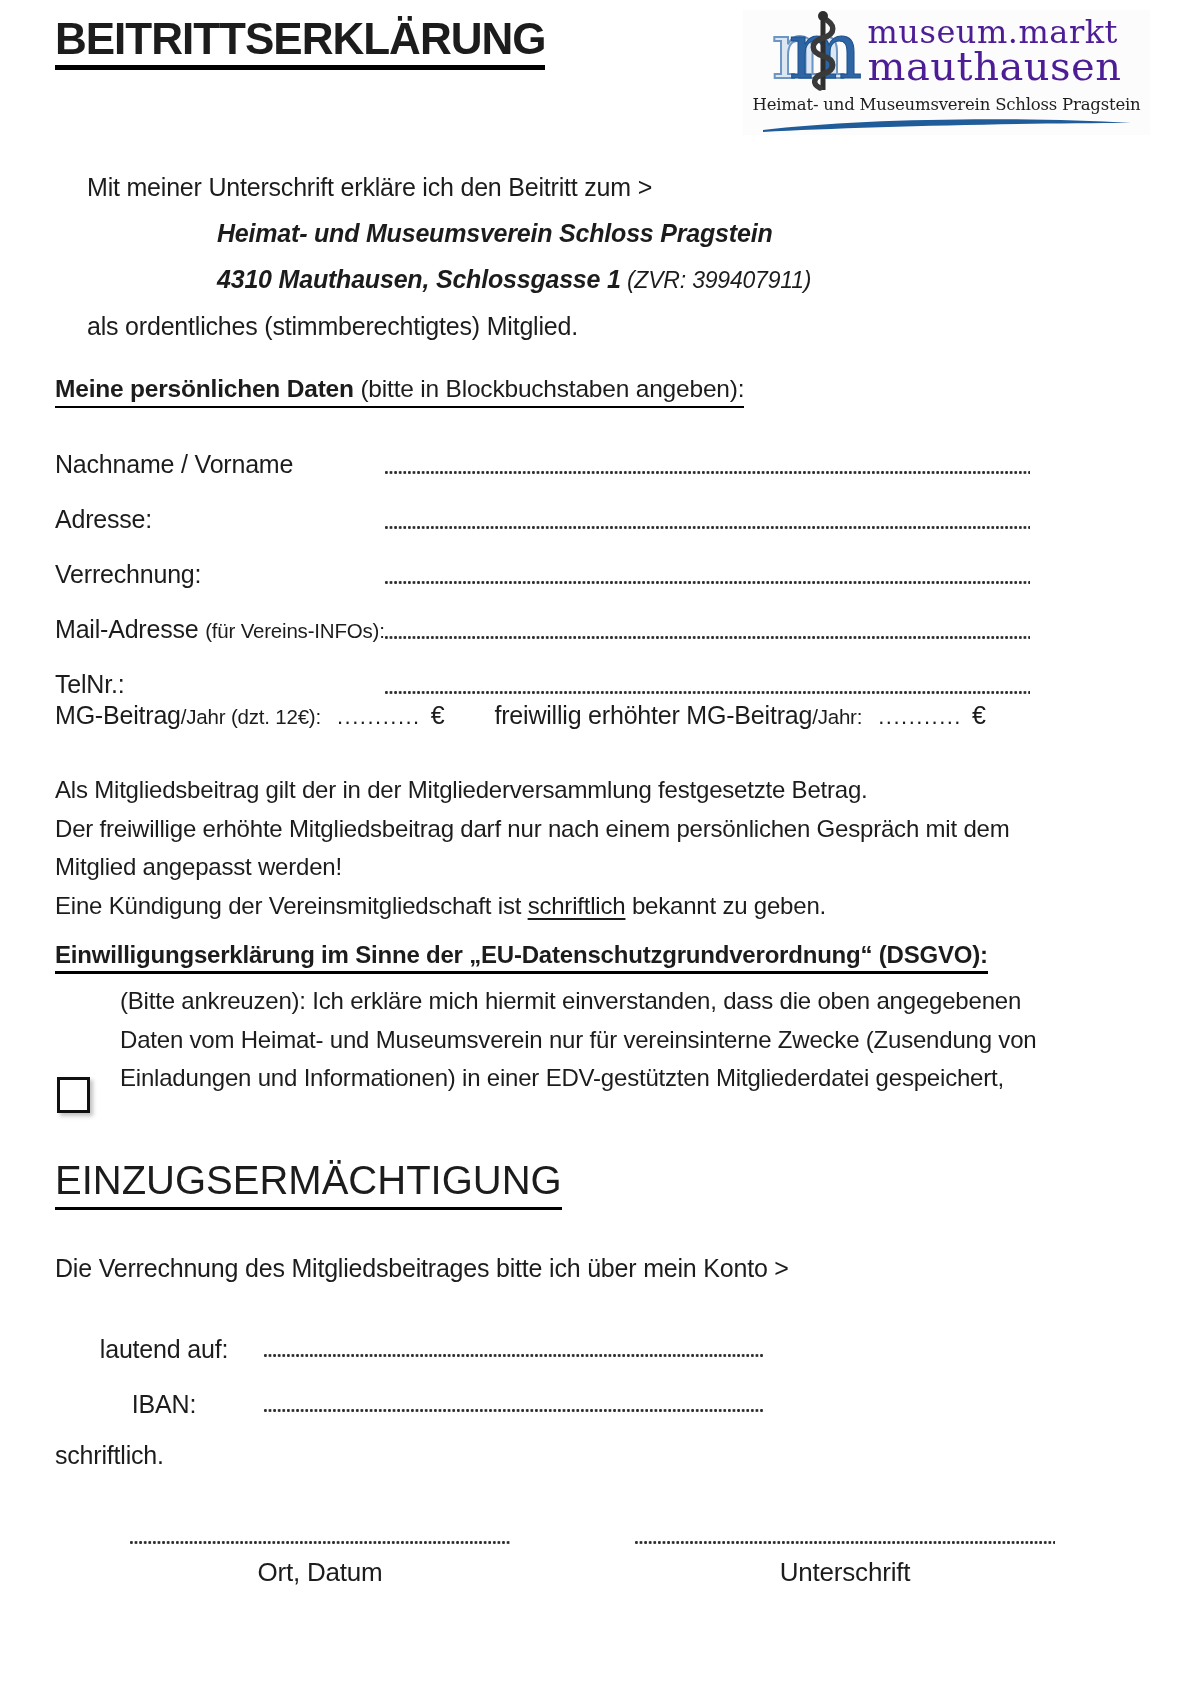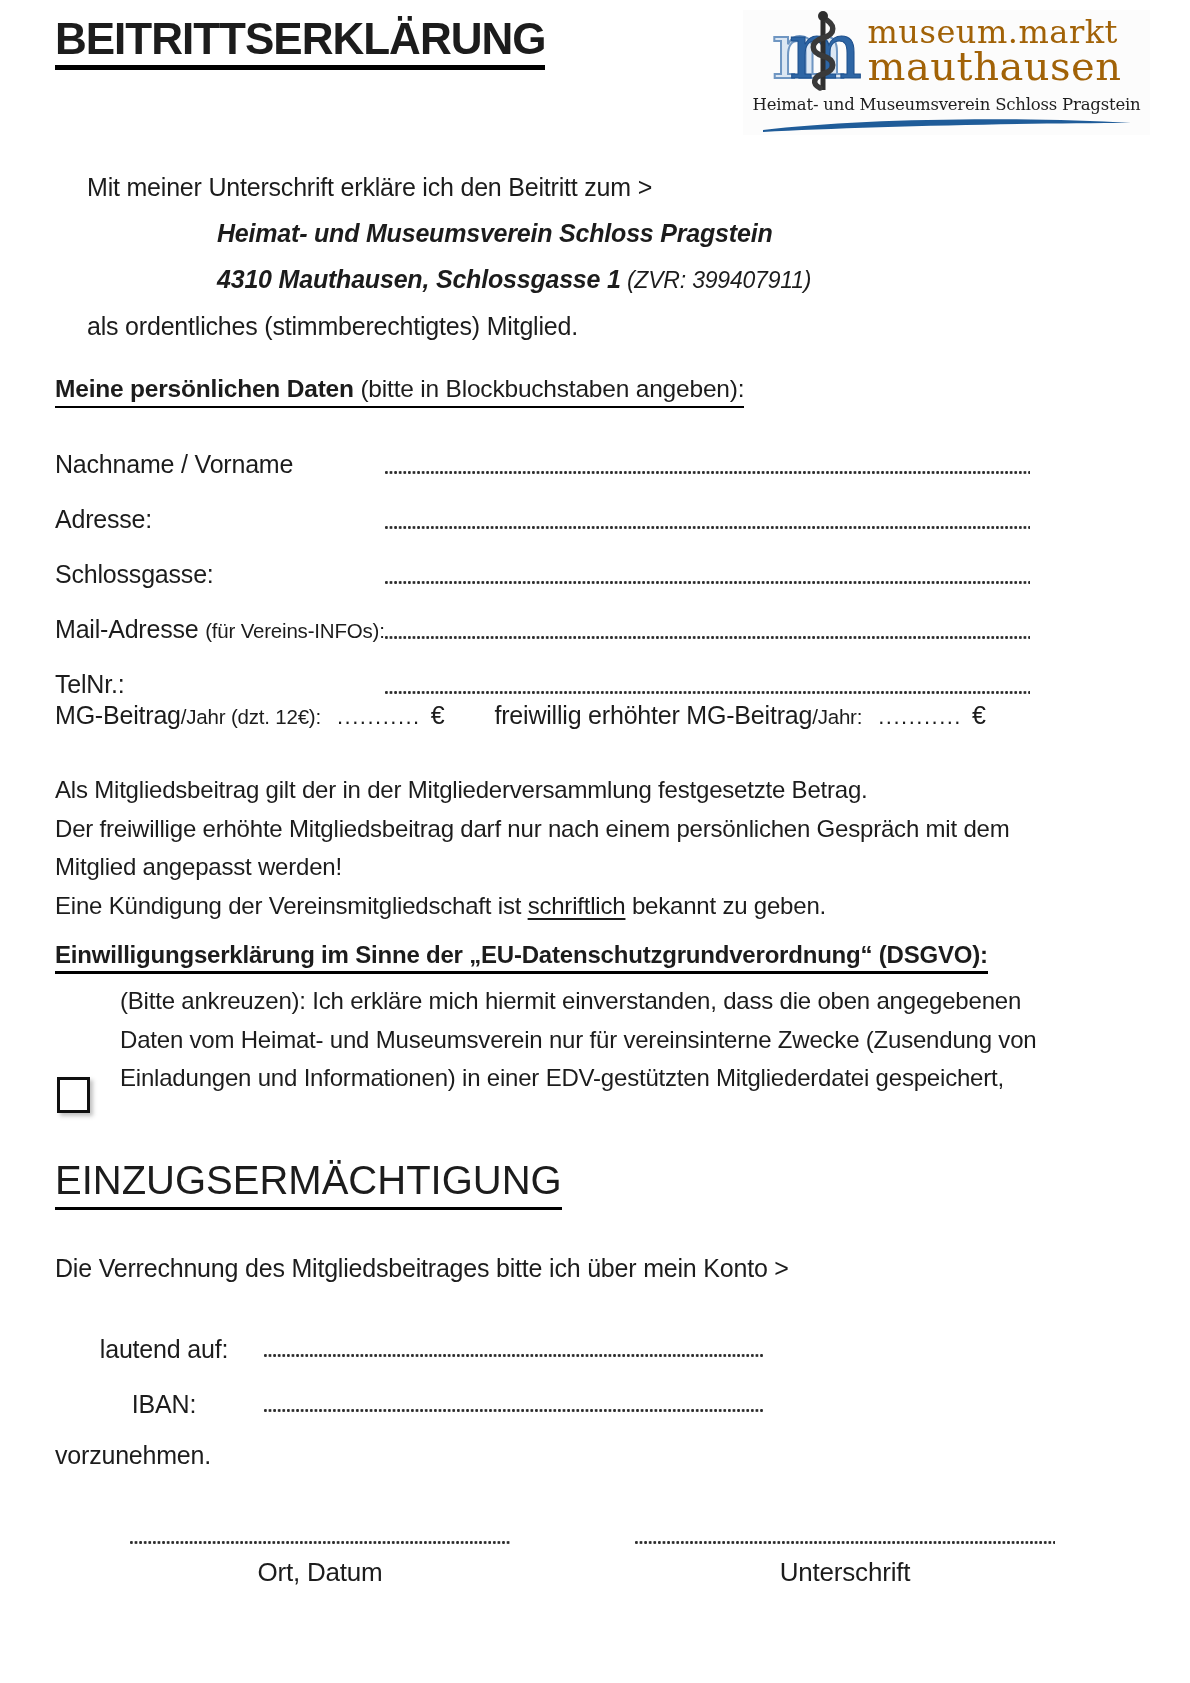--- a/index.html
+++ b/index.html
@@ -18,21 +18,21 @@
     font-size: 44px; font-weight: bold; letter-spacing: -1px;
     border-bottom: 5px solid #000; padding-bottom: 3px; line-height: 1.05;
   }
   .logo { width: 407px; background: #fcfcfc; padding: 4px 6px 2px; }
   .logo-top { display: flex; align-items: flex-start; justify-content: center; }
   .logo-mark { position: relative; width: 96px; height: 78px; font-family: "DejaVu Serif", serif; flex-shrink: 0; }
   .logo-m { position: absolute; font-size: 78px; line-height: 70px; top: 2px; }
   .m-back { left: 0; color: #dce7f3; -webkit-text-stroke: 2px #6f96c2; }
   .m-front { left: 17px; color: #2e66a5; -webkit-text-stroke: 1px #1d4f8c; }
   .staff-svg { position: absolute; left: 34px; top: -4px; }
-  .logo-word { font-family: "DejaVu Serif", serif; color: #a16207; padding-top: 2px; }
+  .logo-word { font-family: "DejaVu Serif", serif; color: #4c1d95; padding-top: 2px; }
   .logo-word .l1 { font-size: 32px; line-height: 32px; letter-spacing: 0.5px; white-space: nowrap; }
   .logo-word .l2 { font-size: 40px; line-height: 36px; letter-spacing: 0.5px; white-space: nowrap; }
   .logo-sub { font-family: "DejaVu Serif", serif; font-size: 16.5px; text-align: center; margin-top: 3px; color: #1e1e1e; white-space: nowrap; }
   .logo-swoosh { display: block; margin: 3px auto 0; }
 
   
   .intro { margin-top: 26px; padding-left: 32px; }
   .intro-line { margin-left: 55px; font-size: 25px; line-height: 46px; white-space: nowrap; }
   .intro-indent { margin-left: 185px; }
   .bi { font-weight: bold; font-style: italic; }
@@ -147,21 +147,21 @@
   <div class="fields">
     <div class="field-row">
       <span class="field-label"><span>Nachname / Vorname</span><span class="small-label"></span></span>
       <span class="dotline"></span>
     </div>
     <div class="field-row">
       <span class="field-label"><span>Adresse:</span><span class="small-label"></span></span>
       <span class="dotline"></span>
     </div>
     <div class="field-row">
-      <span class="field-label"><span>Schlossgasse:</span><span class="small-label"></span></span>
+      <span class="field-label"><span>Verrechnung:</span><span class="small-label"></span></span>
       <span class="dotline"></span>
     </div>
     <div class="field-row">
       <span class="field-label"><span>Mail-Adresse </span><span class="small-label">(für Vereins-INFOs):</span></span>
       <span class="dotline"></span>
     </div>
     <div class="field-row">
       <span class="field-label"><span>TelNr.:</span><span class="small-label"></span></span>
       <span class="dotline"></span>
     </div>
@@ -204,21 +204,21 @@
   <div class="bank-fields">
     <div class="bank-row">
       <span class="bank-label">lautend auf:</span>
       <span class="dotline"></span>
     </div>
     <div class="bank-row">
       <span class="bank-label">IBAN:</span>
       <span class="dotline"></span>
     </div>
   </div>
-  <div class="outro">vorzunehmen.</div>
+  <div class="outro">schriftlich.</div>
 
   <div class="signature">
     <div class="sig-col left">
       <span class="sig-line"></span>
       <span class="sig-label">Ort, Datum</span>
     </div>
     <div class="sig-col right">
       <span class="sig-line"></span>
       <span class="sig-label">Unterschrift</span>
     </div>

